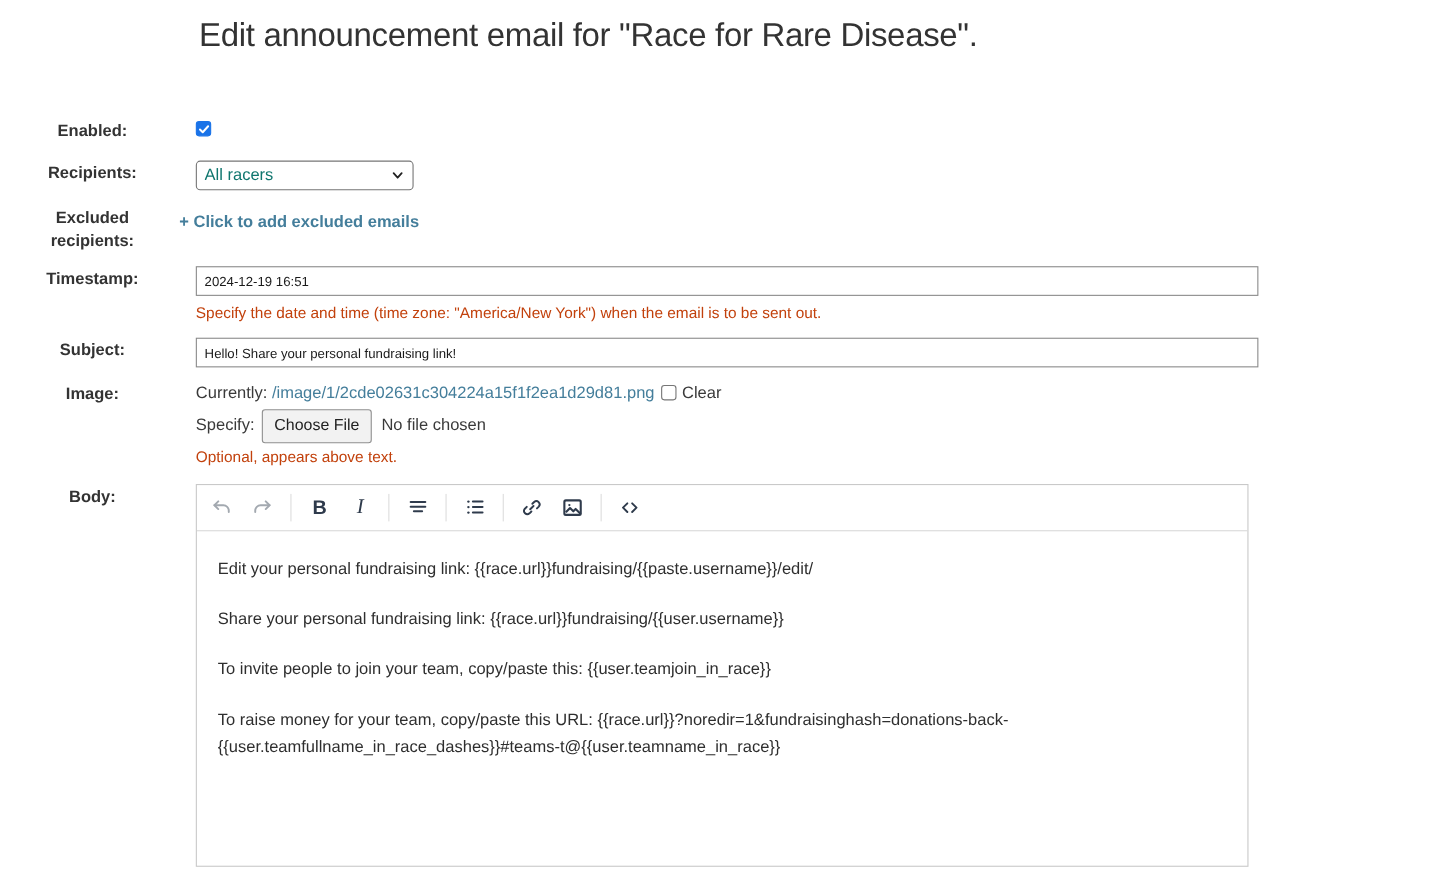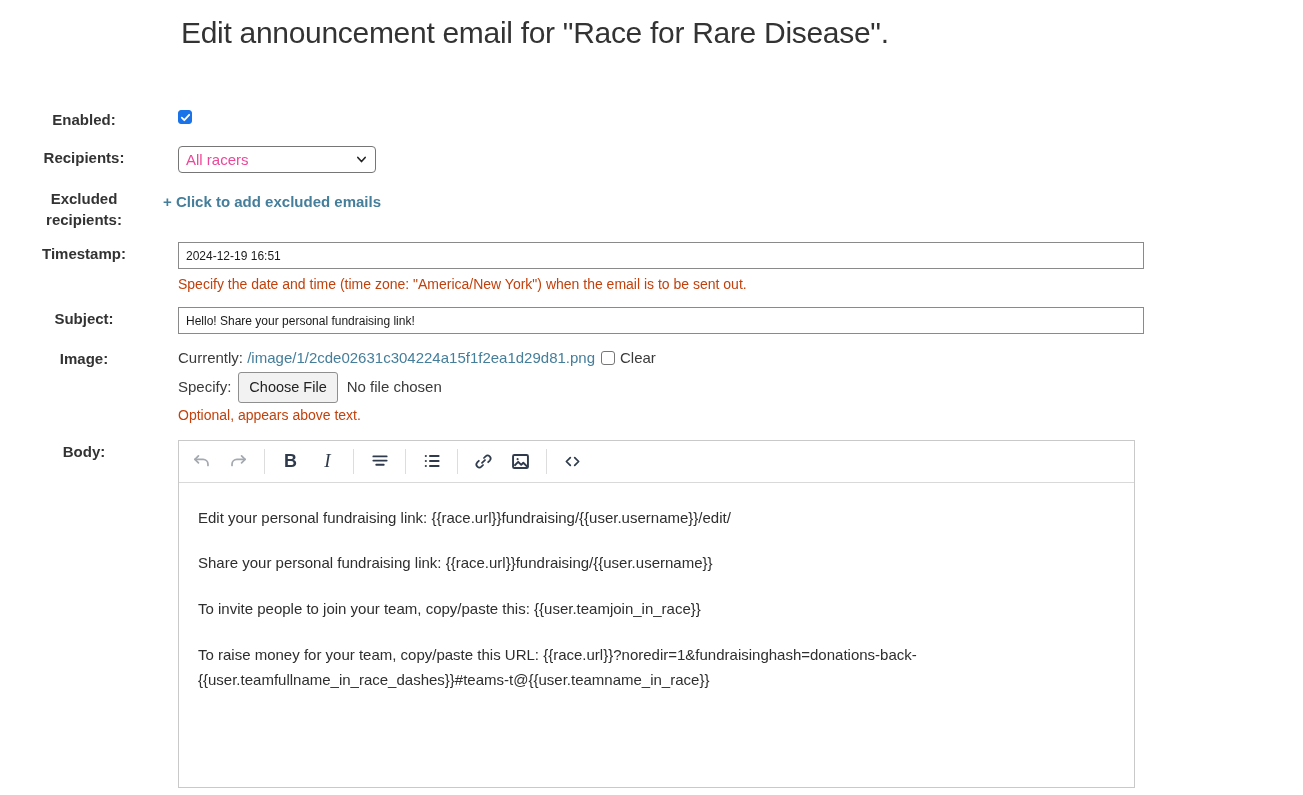--- a/index.html
+++ b/index.html
@@ -58,21 +58,21 @@
   
   .select-wrap { position: relative; display: inline-block; }
   select.recipients-select {
     appearance: none; -webkit-appearance: none;
     width: 198px; height: 27px;
     border: 1px solid #767676;
     border-radius: 4px;
     background: #fff;
     font-family: "Liberation Sans", sans-serif;
     font-size: 15px;
-    color: #ec4899;
+    color: #0f766e;
     padding: 0 26px 0 7px;
   }
   .select-chevron {
     position: absolute; right: 8px; top: 7px;
     pointer-events: none;
   }
 
   a.teal-link {
     color: #447e9b;
     text-decoration: none;
@@ -269,21 +269,21 @@
           </button>
           <span class="tb-sep"></span>
           <button type="button" class="tb-btn">
             <svg width="21" height="21" viewBox="0 0 24 24" fill="none" stroke="currentColor" stroke-width="2" stroke-linecap="round" stroke-linejoin="round">
                 <path d="M9.5 7.5 L5 12 L9.5 16.5"></path>
                 <path d="M14.5 7.5 L19 12 L14.5 16.5"></path>
               </svg>
           </button>
         </div>
         <div class="editor-content">
-            <p>Edit your personal fundraising link: {{race.url}}fundraising/{{user.username}}/edit/</p>
+            <p>Edit your personal fundraising link: {{race.url}}fundraising/{{paste.username}}/edit/</p>
             <p>Share your personal fundraising link: {{race.url}}fundraising/{{user.username}}</p>
             <p>To invite people to join your team, copy/paste this: {{user.teamjoin_in_race}}</p>
             <p>To raise money for your team, copy/paste this URL: {{race.url}}?noredir=1&amp;fundraisinghash=donations-back-{{user.teamfullname_in_race_dashes}}#teams-t@{{user.teamname_in_race}}</p>
           </div>
       </div>
     </div>
   </div>
 
 </form>
 

